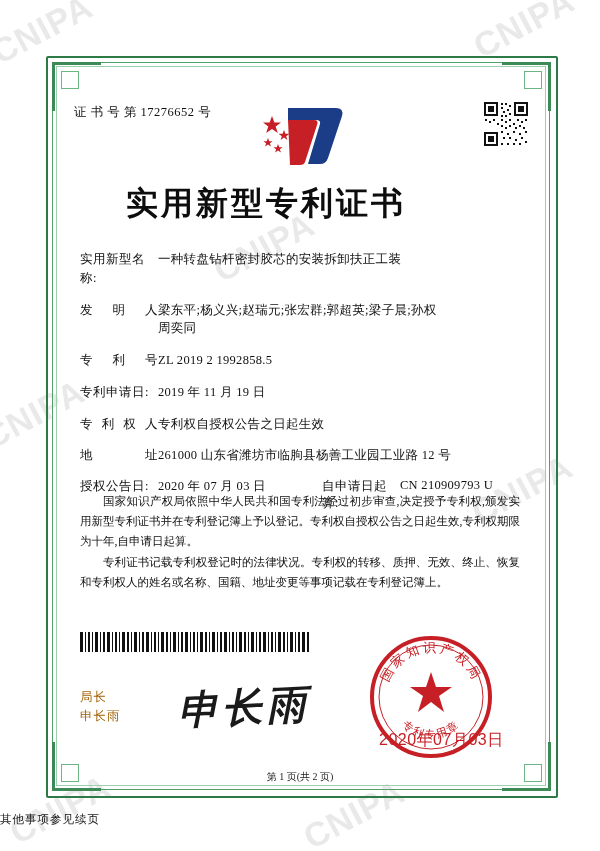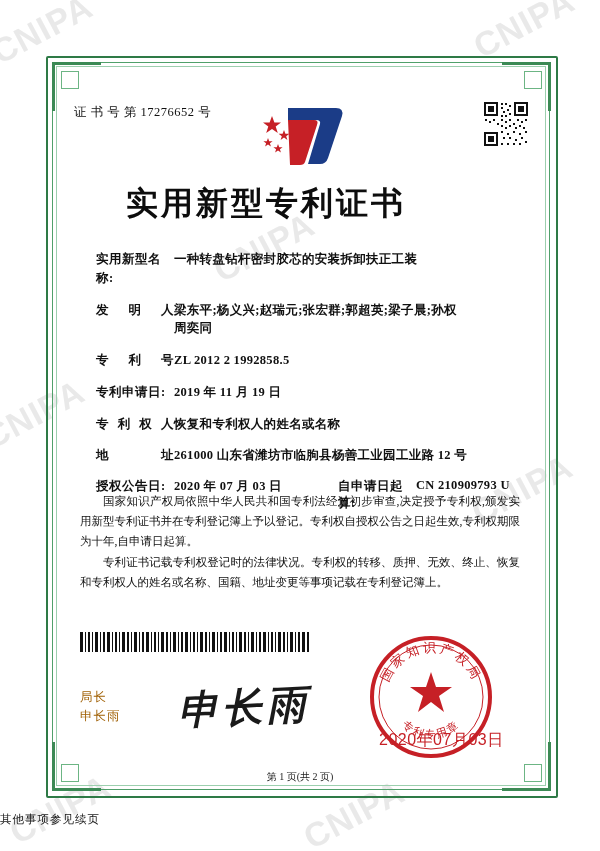--- a/index.html
+++ b/index.html
@@ -131,24 +131,23 @@
     text-align: center;
     font-size: 32px;
     font-weight: 700;
     letter-spacing: 3px;
     color: #0d0d0d;
     font-family: "DejaVu Sans", sans-serif;
   }
 
   .fields {
     position: absolute;
-    left: 96px;
+    left: 80px;
     top: 250px;
     width: 442px;
-    font-weight: bold;
   }
   .field-row {
     display: flex;
     align-items: flex-start;
     margin-bottom: 13px;
     font-size: 12.5px;
     color: #111;
     line-height: 1.5;
   }
   .field-label {
@@ -381,36 +380,36 @@
         <span class="second-line">周奕同</span>
       </div>
     </div>
 
     <div class="field-row">
       <div class="field-label spread">
         <span>专</span>
         <span>利</span>
         <span>号</span>
       </div>
-      <div class="field-value">ZL 2012 2 1992858.5</div>
+      <div class="field-value">ZL 2019 2 1992858.5</div>
     </div>
 
     <div class="field-row">
       <div class="field-label">专利申请日:</div>
       <div class="field-value">2019 年 11 月 19 日</div>
     </div>
 
     <div class="field-row">
       <div class="field-label spread">
         <span>专</span>
         <span>利</span>
         <span>权</span>
         <span>人</span>
       </div>
-      <div class="field-value">恢复和专利权人的姓名或名称</div>
+      <div class="field-value">专利权自授权公告之日起生效</div>
     </div>
 
     <div class="field-row">
       <div class="field-label spread">
         <span>地</span>
         <span>址</span>
       </div>
       <div class="field-value">261000 山东省潍坊市临朐县杨善工业园工业路 12 号</div>
     </div>
 

